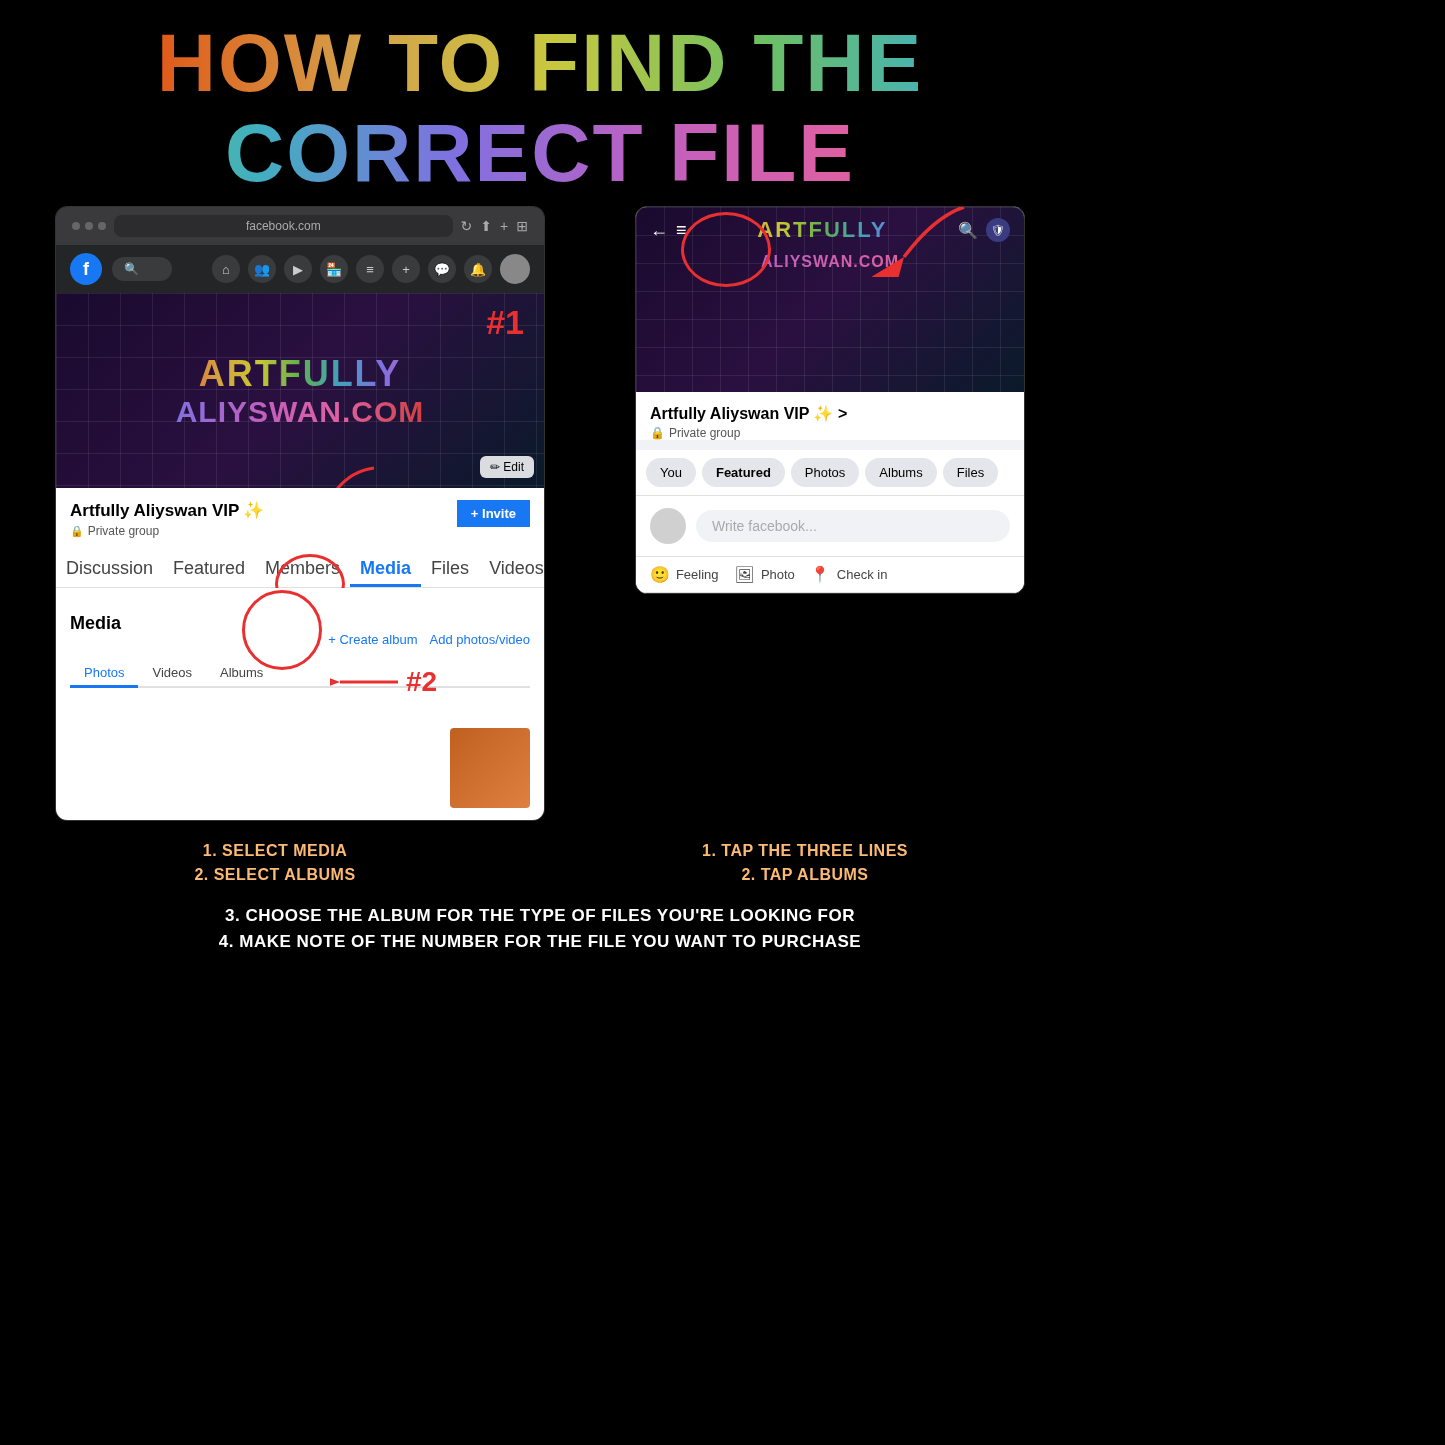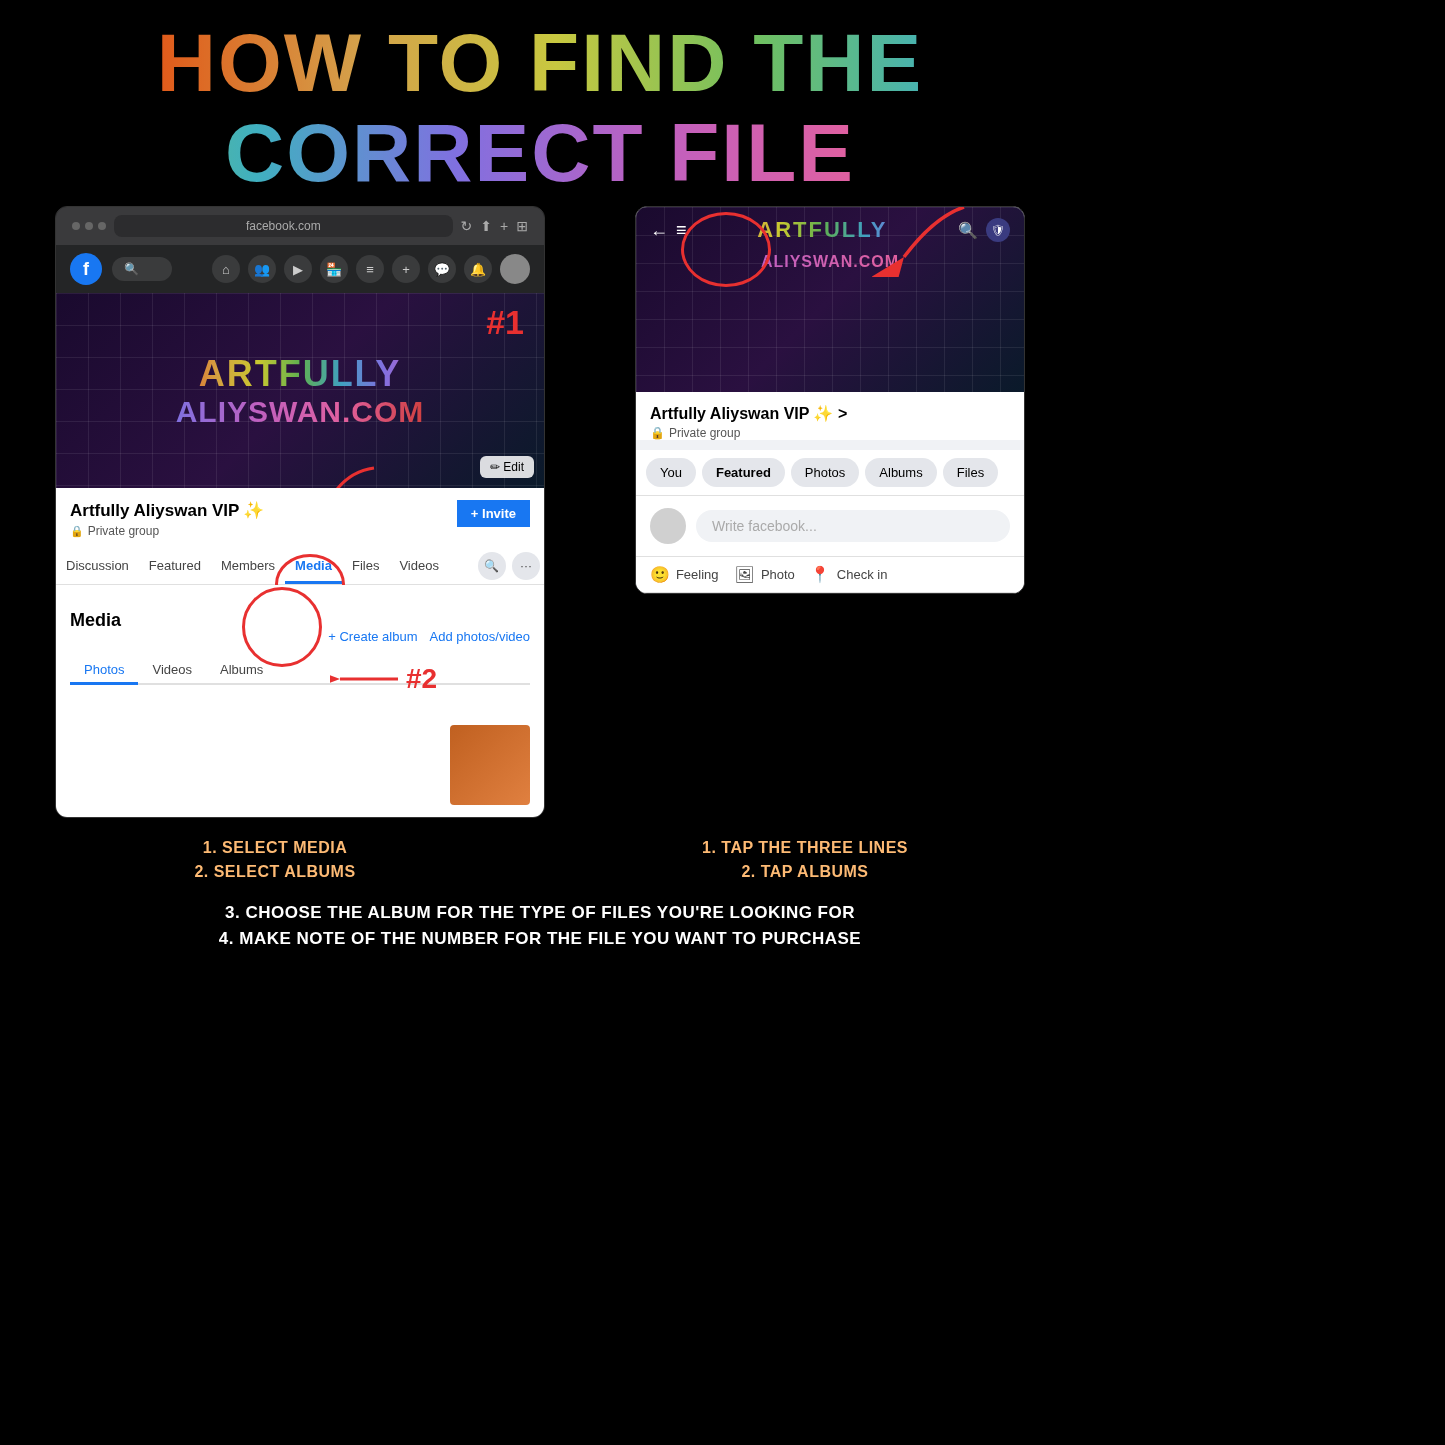--- a/index.html
+++ b/index.html
@@ -158,21 +158,21 @@
       font-size: 12px; color: #555; display: flex; align-items: center; gap: 4px; margin-bottom: 10px;
     }
     .lock-icon { font-size: 11px; }
 
     
     .group-tabs {
       display: flex; gap: 0; border-bottom: 1px solid #e0e0e0;
       background: #fff; overflow: hidden;
     }
     .group-tab {
-      padding: 10px 10px 8px; font-size: 13px; color: #444; cursor: pointer;
+      padding: 10px 10px 8px; font-size: 18px; color: #444; cursor: pointer;
       position: relative; white-space: nowrap;
     }
     .group-tab.active { color: #1877f2; font-weight: 600; }
     .group-tab.active::after {
       content: ''; position: absolute; bottom: 0; left: 0; right: 0;
       height: 3px; background: #1877f2;
     }
 
     
     .media-section {

